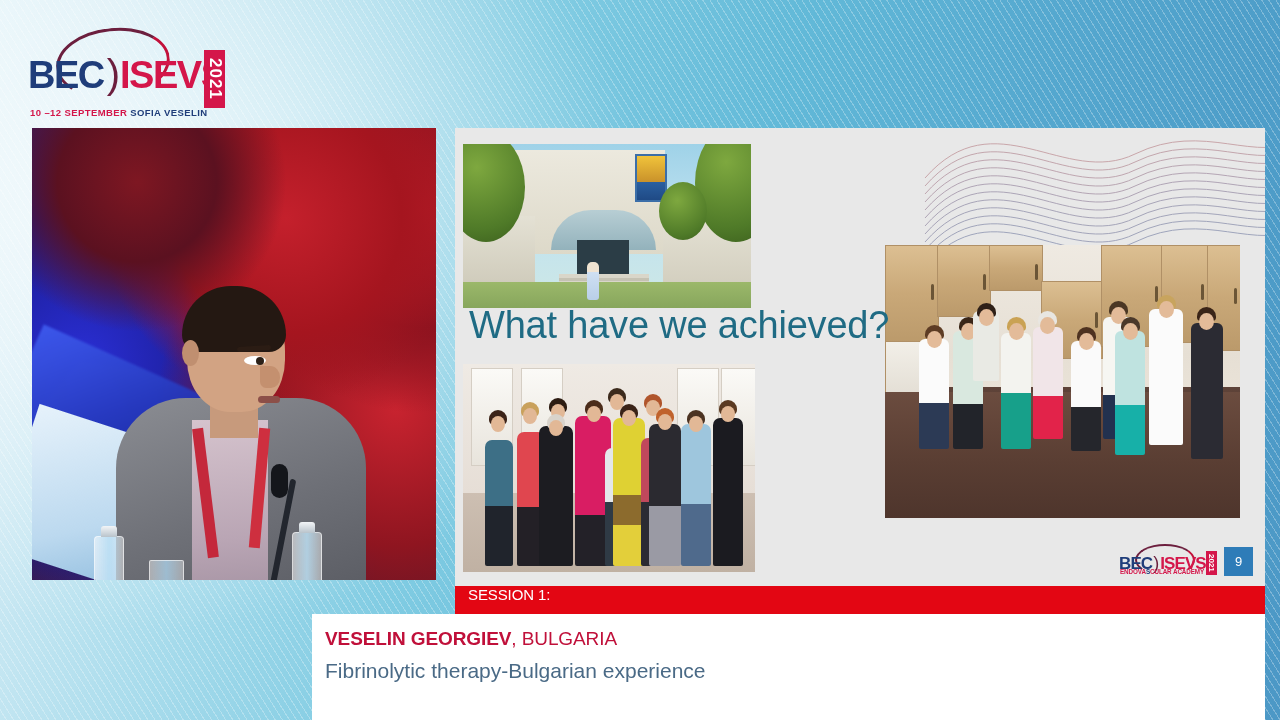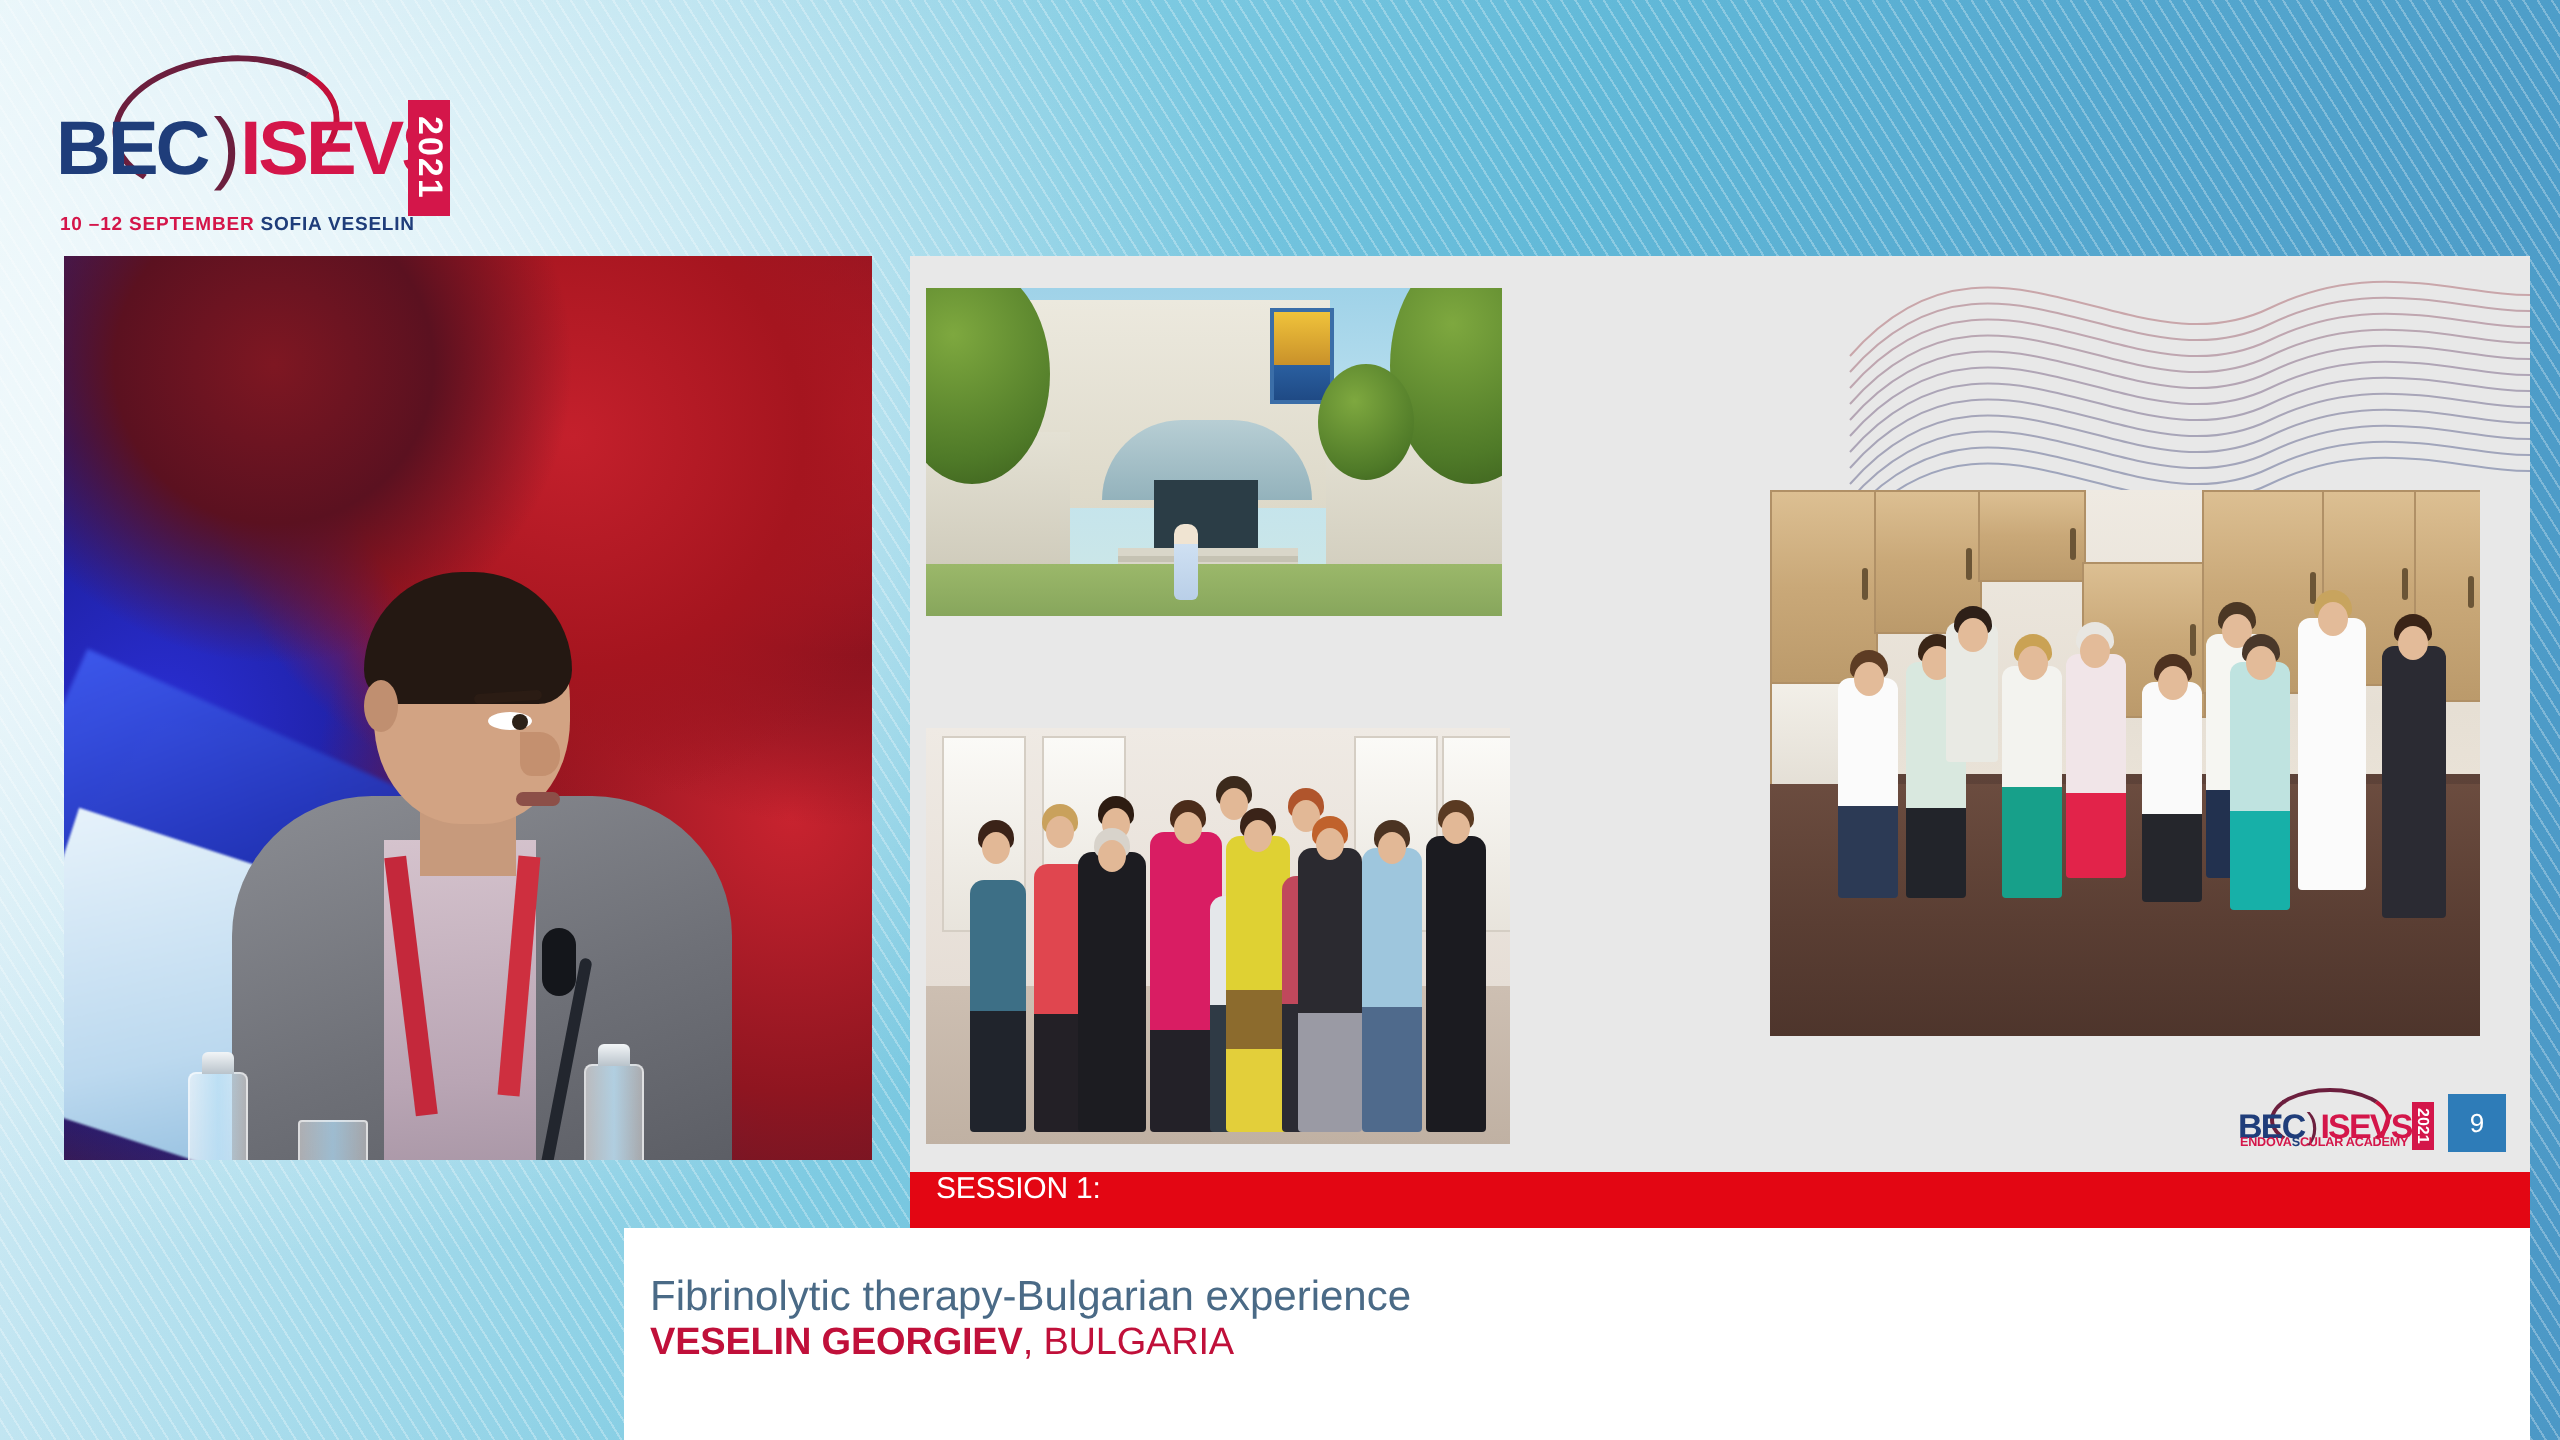--- a/index.html
+++ b/index.html
@@ -728,20 +728,21 @@
 
       <div class="coat" style="left:264px; top:64px; width:34px; height:136px; background:linear-gradient(180deg,#fbfbfb 0 100%);"></div>
       <div class="chair2" style="left:272px; top:50px; background:#c8a45e;"></div>
       <div class="chead" style="left:274px; top:56px;"></div>
 
       <div class="coat" style="left:306px; top:78px; width:32px; height:136px; background:linear-gradient(180deg,#2b2b33 0 100%);"></div>
       <div class="chair2" style="left:312px; top:62px; background:#3a2417;"></div>
       <div class="chead" style="left:314px; top:68px;"></div>
     </div>
 
+    <div class="slide-title">What have we achieved?</div>
 
     <div id="slide-footer">
       <div class="sf-logo">
         <div class="sf-arc"></div>
         <div class="sf-row">
           <span class="sf-bec">BEC</span>
           <span class="sf-paren">)</span>
           <span class="sf-isevs">ISEVS</span>
         </div>
         <div class="sf-year">2021</div>
@@ -749,19 +750,19 @@
       </div>
       <div id="page-number">9</div>
     </div>
   </div>
 
   <div id="session-bar">
     <span class="sess-label">SESSION 1:</span>
   </div>
 
   <div id="caption-bar">
-    <div id="caption-topic">Fibrinolytic therapy-Bulgarian experience</div>
     <div id="caption-name">
       <span class="nm">VESELIN GEORGIEV</span><span class="ct">, BULGARIA</span>
     </div>
+    <div id="caption-topic">Fibrinolytic therapy-Bulgarian experience</div>
   </div>
 
 </div>
 
 </body></html>

